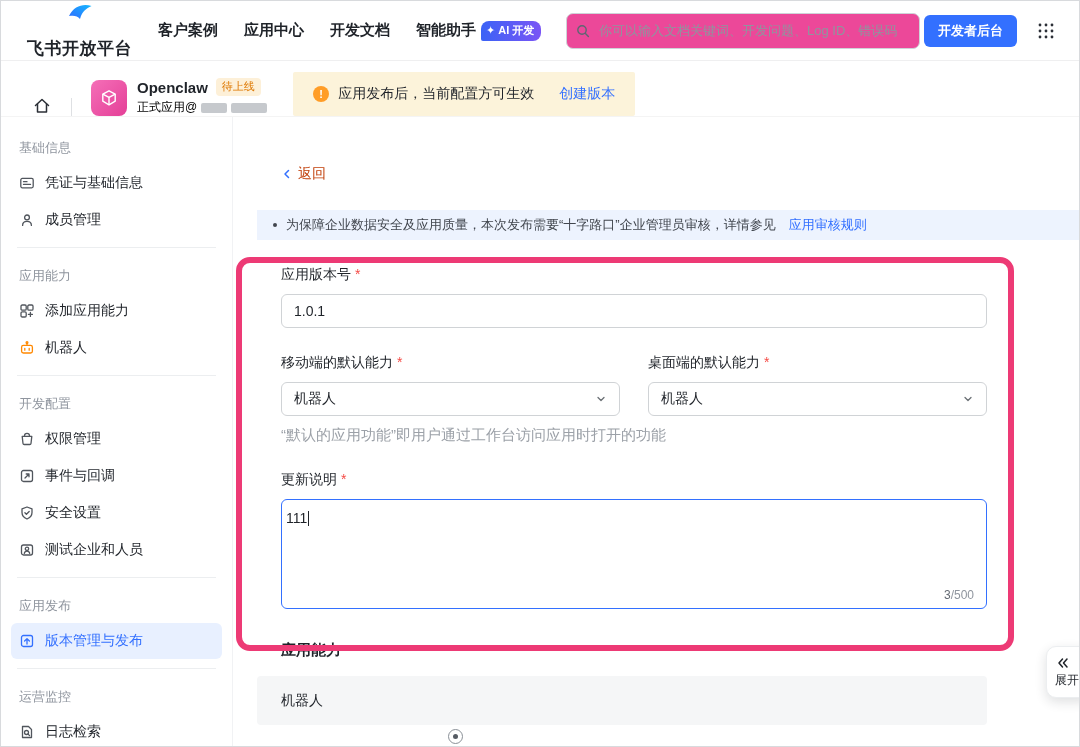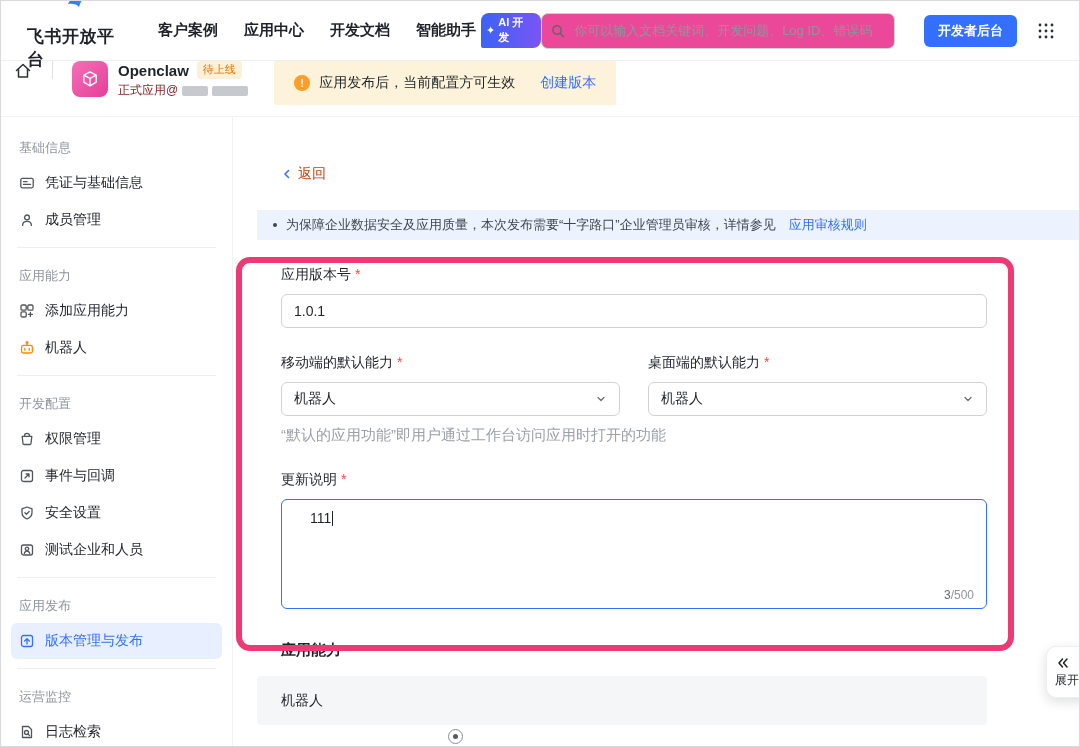--- a/index.html
+++ b/index.html
@@ -16,37 +16,37 @@
   .nav-item { font-size:15px; font-weight:600; cursor:pointer; white-space:nowrap; }
   .assistant-group { display:flex; align-items:center; gap:5px; }
   .ai-badge { display:flex; align-items:center; gap:3px; font-size:11px; font-weight:600; color:#fff;
               background:linear-gradient(90deg,#3b63f6,#7a55f5); padding:2px 7px 3px 5px;
               border-radius:8px 8px 8px 2px; }
   .search-box { margin-left:auto; width:354px; height:36px; border:1px solid #cfd3d8; border-radius:7px;
                 display:flex; align-items:center; gap:8px; padding:0 8px; background:#ec4899; }
   .search-box input { border:none; outline:none; flex:1; font-size:13px; color:#1f2329;
                       font-family:"Liberation Sans","DejaVu Sans",sans-serif; background:transparent; }
   .search-box input::placeholder { color:#8f959e; }
-  .console-btn { margin-left:29px; height:32px; padding:0 14px; background:#3370ff; color:#fff; border:none;
+  .console-btn { margin-left:4px; height:32px; padding:0 14px; background:#3370ff; color:#fff; border:none;
                  border-radius:6px; font-size:13px; font-weight:600; cursor:pointer;
                  font-family:"Liberation Sans","DejaVu Sans",sans-serif; }
   .grid-icon { margin-left:20px; cursor:pointer; display:flex; }
 
   
-  .appbar { position:absolute; top:60px; left:0; right:0; height:56px; display:flex; align-items:flex-start;
-            background:#fff; padding-left:12px; border-bottom:1px solid rgba(31,35,41,.05); z-index:5; }
+  .appbar { position:absolute; top:60px; left:0; right:0; height:56px; display:flex; align-items:flex-end;
+            background:#fff; padding-left:31px; border-bottom:1px solid rgba(31,35,41,.05); z-index:5; }
   .home-btn { display:flex; cursor:pointer; color:#2b2f36; }
   .vdivider { width:1px; height:18px; background:#dee0e3; margin:0 19px; }
   .app-avatar { width:36px; height:36px; border-radius:8px; background:linear-gradient(135deg,#f56fb8,#e43f97);
                 display:flex; align-items:center; justify-content:center; margin-right:10px; flex:none; }
   .app-meta { display:flex; flex-direction:column; justify-content:center; }
   .app-name-row { display:flex; align-items:center; gap:8px; }
   .app-name { font-size:15px; font-weight:600; }
   .status-badge { font-size:11px; color:#de7802; background:#fdf0d8; padding:1px 6px 2px; border-radius:4px; }
-  .app-type { font-size:12px; color:#7f1d1d; display:flex; align-items:center; gap:4px; margin-top:3px; }
+  .app-type { font-size:12px; color:#000000; display:flex; align-items:center; gap:4px; margin-top:3px; }
   .redact { display:inline-block; height:10px; background:#c6c9cd; border-radius:2px; }
   .notice { margin-left:26px; height:44px; background:#fcf3da; display:flex; align-items:center; gap:9px;
             padding:0 20px; font-size:14px; border-radius:2px; }
   .notice-icon { width:16px; height:16px; border-radius:50%; background:#ff9d27; color:#fff; font-size:11px;
                  font-weight:700; display:flex; align-items:center; justify-content:center; flex:none; }
   .notice-action { color:#3370ff; margin-left:16px; cursor:pointer; white-space:nowrap; }
 
   
   .sidebar { position:absolute; top:116px; left:0; width:232px; bottom:0; background:#fff;
              border-right:1px solid #f1f2f4; padding:12px 10px 0; z-index:4; }
@@ -74,21 +74,21 @@
   .text-input { margin-top:10px; width:706px; height:34px; border:1px solid #d0d3d6; border-radius:6px;
                 padding:0 12px; font-size:14px; color:#1f2329; outline:none;
                 font-family:"Liberation Sans","DejaVu Sans",sans-serif; }
   .selects-row { display:flex; gap:28px; }
   .select-col { width:339px; }
   .select-box { margin-top:10px; height:34px; border:1px solid #d0d3d6; border-radius:6px; display:flex;
                 align-items:center; padding:0 12px; font-size:14px; cursor:pointer; background:#fff; }
   .select-box .chev { margin-left:auto; color:#6b7075; display:flex; }
   .hint { margin-top:10px; font-size:15px; color:#9ca1a8; }
   .textarea { position:relative; margin-top:10px; width:706px; height:110px; border:1px solid #3370ff;
-              border-radius:6px; padding:10px 28px; font-size:14px; cursor:text; background:#fff; }
+              border-radius:6px; padding:10px 4px; font-size:14px; cursor:text; background:#fff; }
   .caret { display:inline-block; width:1px; height:15px; background:#1f2329; vertical-align:text-bottom; margin-left:1px; }
   .char-count { position:absolute; right:12px; bottom:6px; font-size:12px; color:#8f959e; }
   .char-count .n { color:#646a73; }
   .cap-title { margin:32px 0 0 47px; font-size:15px; font-weight:700; }
   .cap-box { margin:16px 0 0 23px; width:730px; background:#f5f6f7; border-radius:4px; padding:16px 24px 15px; }
   .cap-name { font-size:14px; }
 
   
   .annotation { position:absolute; left:235px; top:256px; width:778px; height:394px;
                 border:6px solid #ed3a75; border-radius:14px; z-index:20; pointer-events:none; }

